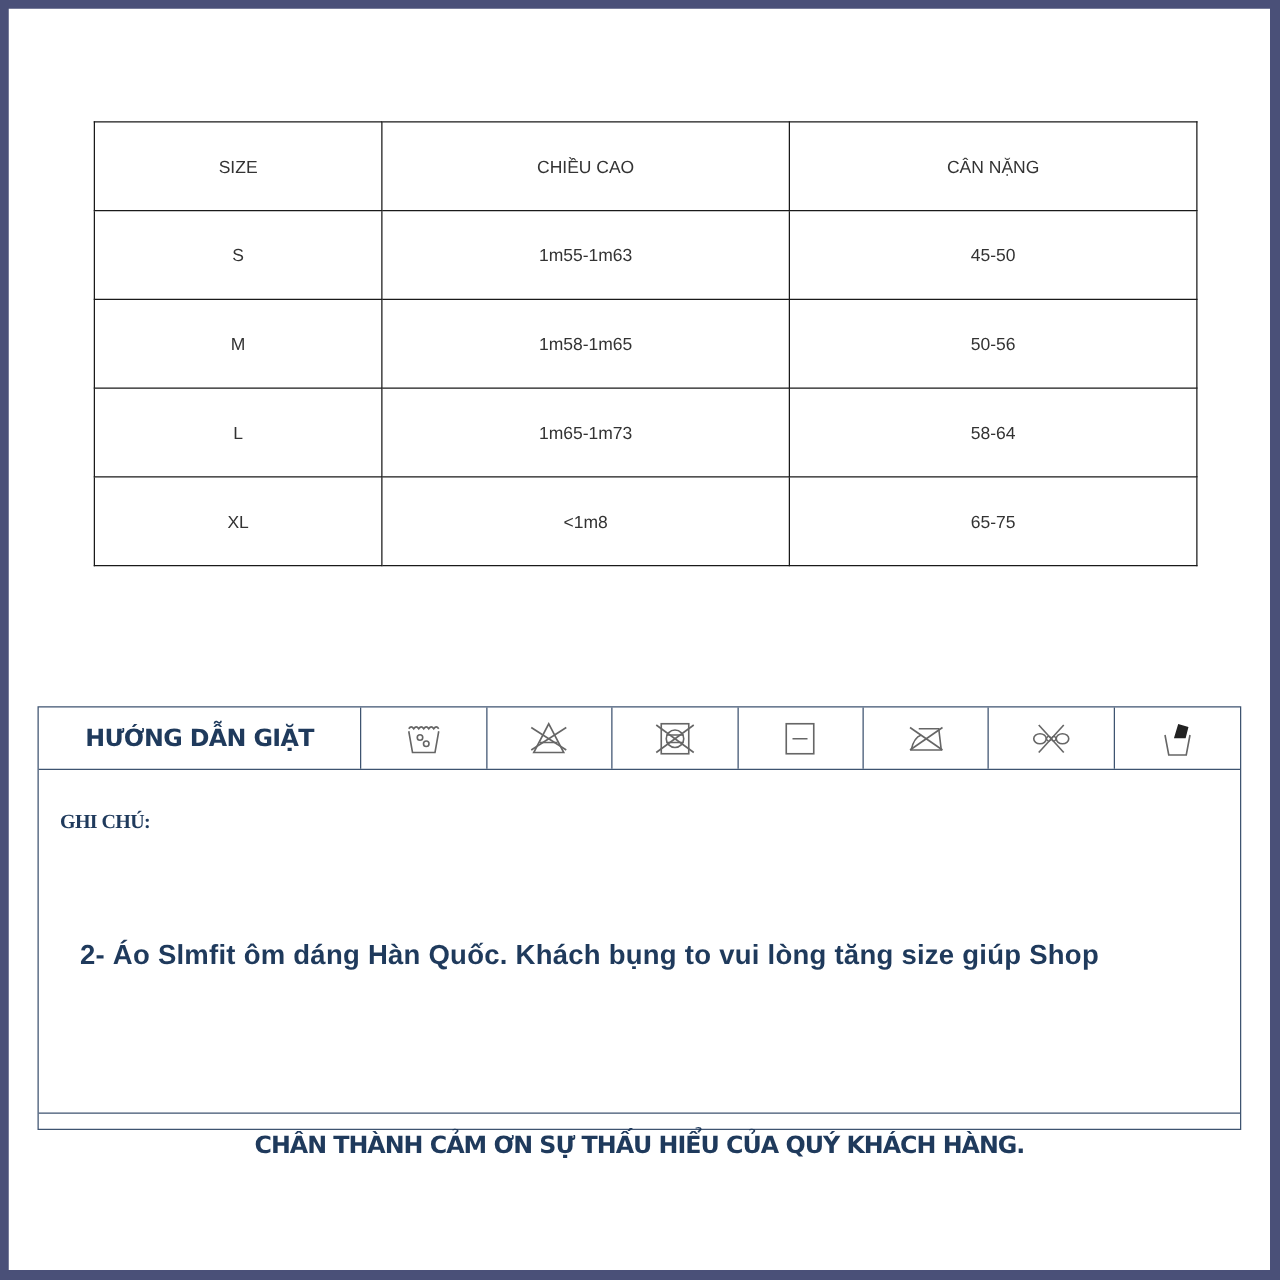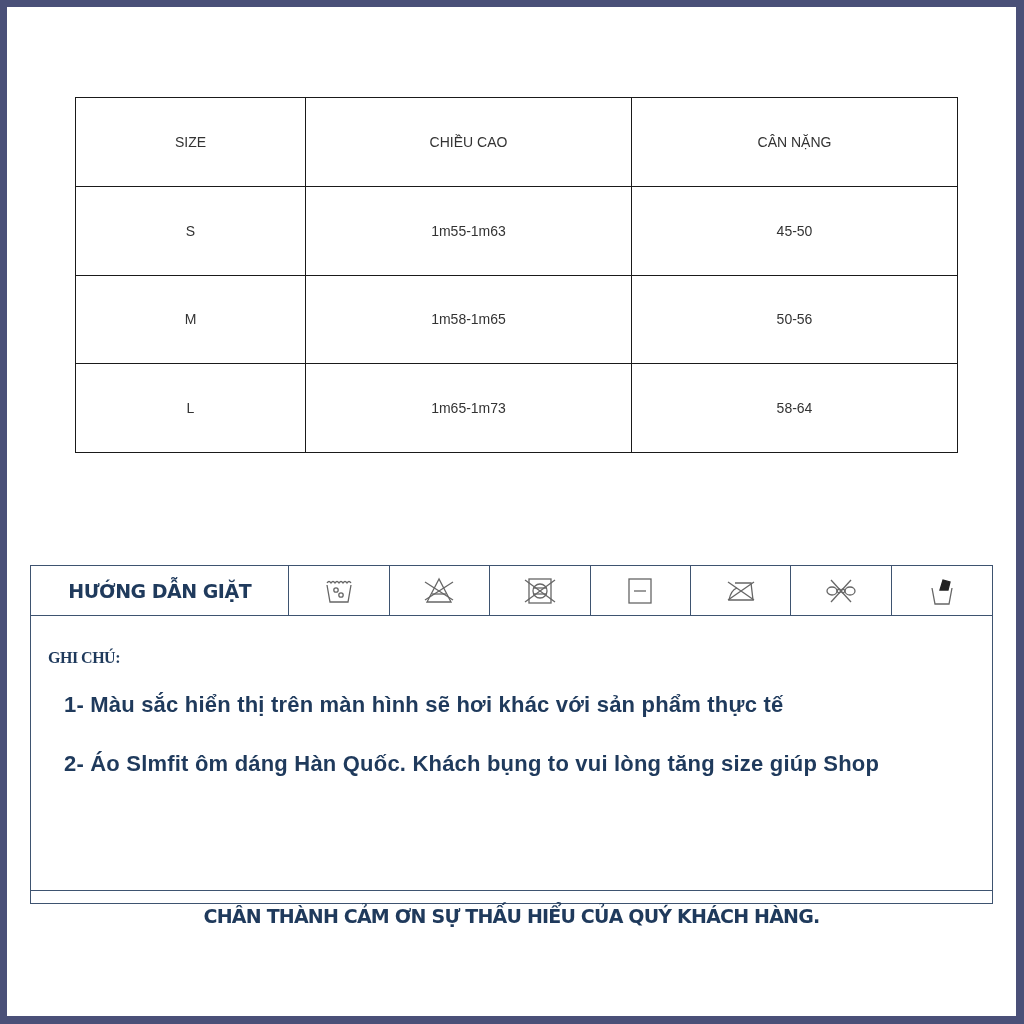--- a/index.html
+++ b/index.html
@@ -98,20 +98,25 @@
   <tr>
     <td>M</td>
     <td>1m58-1m65</td>
     <td>50-56</td>
   </tr>
   <tr>
     <td>L</td>
     <td>1m65-1m73</td>
     <td>58-64</td>
   </tr>
+  <tr>
+    <td>XL</td>
+    <td>&lt;1m8</td>
+    <td>65-75</td>
+  </tr>
 </tbody>
   </table>
 
 <div class="care">
   <div class="care-head">
     <div class="care-title">HƯỚNG DẪN GIẶT</div>
 
     <div class="icon-cell">
       <svg viewBox="0 0 36 30" fill="none" stroke="#666" stroke-width="1.3">
         <path d="M6 7 Q8 4 10 7 Q12 4 14 7 Q16 4 18 7 Q20 4 22 7 Q24 4 26 7 Q28 4 30 7"></path>
@@ -169,17 +174,16 @@
 
     <div class="icon-cell">
       <svg viewBox="0 0 36 30" fill="none" stroke="#666" stroke-width="1.3">
         <path d="M8 12 L11 28 L25 28 L28 12"></path>
         <path d="M16 14 L19 4 L26 6 L24 14 Z" fill="#222" stroke="#222"></path>
       </svg>
     </div>
   </div>
 
   <div class="notes-title">GHI CHÚ:</div>
-  <div class="note n1">1- Màu sắc hiển thị trên màn hình sẽ hơi khác với sản phẩm thực tế</div>
   <div class="note n2">2- Áo Slmfit ôm dáng Hàn Quốc. Khách bụng to vui lòng tăng size giúp Shop</div>
 
   <div class="care-foot">CHÂN THÀNH CẢM ƠN SỰ THẤU HIỂU CỦA QUÝ KHÁCH HÀNG.</div>
 </div>
 
 </body></html>

